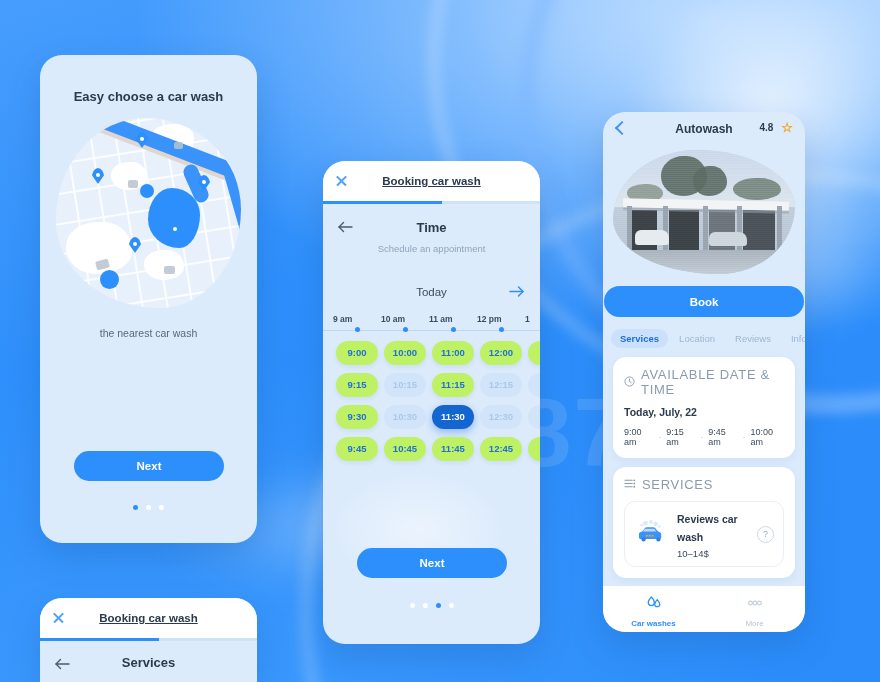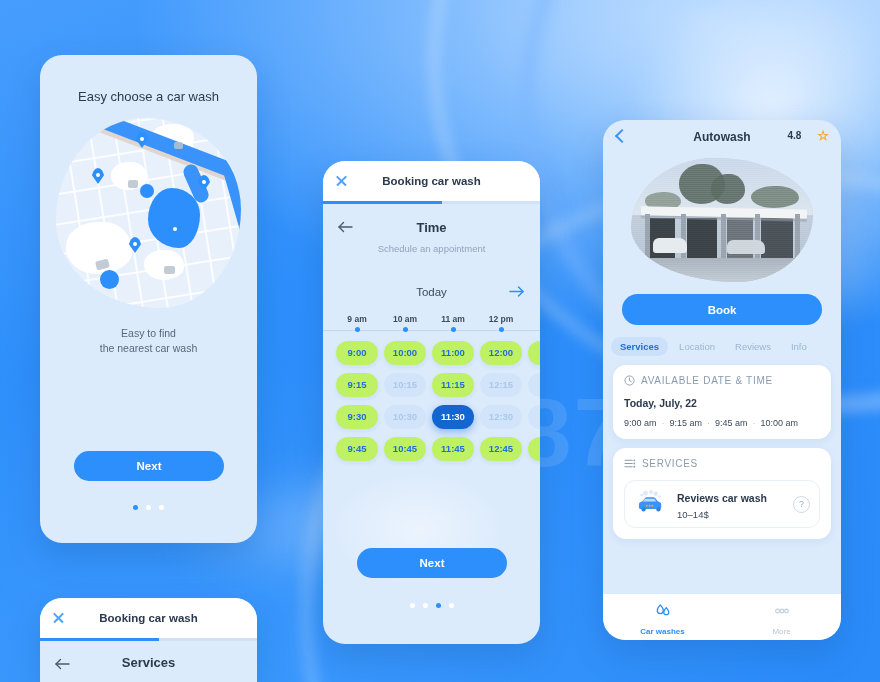--- a/index.html
+++ b/index.html
@@ -77,21 +77,21 @@
     box-shadow: 0 14px 34px rgba(20,70,140,0.20);
   }
 
   
   #card-onboarding { left: 40px; top: 55px; width: 217px; height: 488px; }
 
   .ob-title {
     margin-top: 34px;
     text-align: center;
     font-size: 13px;
-    font-weight: normal;
+    font-weight: bold;
     color: #2b3a4d;
   }
   .map-wrap {
     position: relative;
     width: 185px; height: 190px;
     margin: 14px auto 0;
   }
   .map-glow {
     position: absolute; inset: -6px;
     background: radial-gradient(closest-side, rgba(120,180,255,0.40), rgba(120,180,255,0) 72%);
@@ -205,21 +205,21 @@
 
   
   #card-booking-time { left: 323px; top: 161px; width: 217px; height: 483px; }
 
   .sheet-head {
     position: relative;
     height: 40px;
     background: #ffffff;
     display: flex; align-items: center; justify-content: center;
   }
-  .sheet-head .title { font-size: 11.5px; font-weight: bold; color: #2b3a4d; }
+  .sheet-head .title { font-size: 11.5px; font-weight: bold; color: #2b3a4d; text-decoration: underline; }
   .x-icon {
     position: absolute; left: 12px; top: 13px;
     width: 13px; height: 13px;
     cursor: pointer;
   }
   .x-icon::before, .x-icon::after {
     content: ""; position: absolute; left: 0; top: 6px;
     width: 13px; height: 1.6px; background: #4da2fb;
   }
   .x-icon::before { transform: rotate(45deg); }
@@ -247,21 +247,21 @@
   .arrow-fwd { position: absolute; right: 14px; top: 3px; cursor: pointer; }
 
   .hours-row {
     margin-top: 12px;
     display: flex;
     padding-left: 10px;
   }
   .hour-col {
     width: 48px;
     flex: none;
-    text-align: center;
+    text-align: left;
     font-size: 8.5px;
     font-weight: bold;
     color: #3c4b5e;
   }
   .hour-line {
     position: relative;
     margin-top: 6px;
     height: 1px;
     background: #bcd8f6;
   }
@@ -310,41 +310,41 @@
     width: 230px; height: 150px;
     background: radial-gradient(closest-side, rgba(255,255,255,0.45), rgba(255,255,255,0) 75%);
     pointer-events: none;
   }
 
   
   #card-booking-services { left: 40px; top: 598px; width: 217px; height: 84px; border-radius: 22px 22px 0 0; }
   #card-booking-services .step-head { padding-top: 14px; }
 
   
-  #card-autowash { left: 603px; top: 120px; width: 238px; height: 520px; }
+  #card-autowash { left: 603px; top: 112px; width: 202px; height: 520px; }
 
   .aw-top {
     position: relative;
     height: 34px;
     display: flex; align-items: center; justify-content: center;
   }
   .aw-title { font-size: 12px; font-weight: bold; color: #2b3a4d; }
   .aw-back {
     position: absolute; left: 12px; top: 9px;
     width: 8px; height: 14px; cursor: pointer;
   }
   .aw-back::before {
     content: ""; position: absolute; left: 2px; top: 2px;
     width: 8px; height: 8px;
     border-left: 2px solid #3a93fb; border-bottom: 2px solid #3a93fb;
     transform: rotate(45deg);
   }
   .aw-rating {
     position: absolute; right: 12px; top: 9px;
-    display: flex; align-items: center; gap: 16px;
+    display: flex; align-items: center; gap: 8px;
     font-size: 10px; font-weight: bold; color: #2b3a4d;
   }
   .star { color: #f5a623; font-size: 13px; line-height: 1; }
 
   .aw-photo-wrap { position: relative; width: 182px; height: 124px; margin: 4px auto 0; }
   .aw-photo-glow {
     position: absolute; inset: -8px;
     background: radial-gradient(closest-side, rgba(150,200,255,0.45), rgba(150,200,255,0) 72%);
     filter: blur(5px);
   }
@@ -428,22 +428,22 @@
   .aw-tab.active { background: #cbe0fa; color: #1f6fd6; font-weight: bold; }
 
   .panel {
     background: #ffffff;
     border-radius: 13px;
     margin: 9px 10px 0;
     padding: 10px 11px 11px;
     box-shadow: 0 3px 10px rgba(40,110,200,0.09);
   }
   .panel-head {
-    display: flex; align-items: flex-start; gap: 6px;
-    font-size: 10px; letter-spacing: .7px; color: #8a9bb0;
+    display: flex; align-items: center; gap: 6px;
+    font-size: 13px; letter-spacing: .7px; color: #8a9bb0;
   }
   .panel-date { margin-top: 9px; font-size: 10.5px; font-weight: bold; color: #2b3a4d; }
   .panel-times { margin-top: 9px; display: flex; align-items: center; flex-wrap: nowrap; font-size: 9px; color: #3c4b5e; }
   .panel-times .sep { color: #b6c6d8; margin: 0 5px; }
 
   .svc-row {
     display: flex; align-items: center; gap: 9px;
     border: 1px solid #e9eff6;
     border-radius: 11px;
     padding: 7px 9px;
@@ -516,21 +516,20 @@
         <div class="m-dot dd2"></div>
         <div class="pin p1"></div>
         <div class="pin p2"></div>
         <div class="pin p3"></div>
         <div class="pin p4"></div>
         <div class="pin p5"></div>
       </div>
     </div>
 
     <div class="ob-sub">
-      <div>Easy to find</div>
       <div>the nearest car wash</div>
     </div>
 
     <button class="btn-primary" id="onboarding-next">Next</button>
 
     <div class="dots" id="onboarding-dots">
       <span class="dot active"></span>
       <span class="dot"></span>
       <span class="dot"></span>
     </div>

